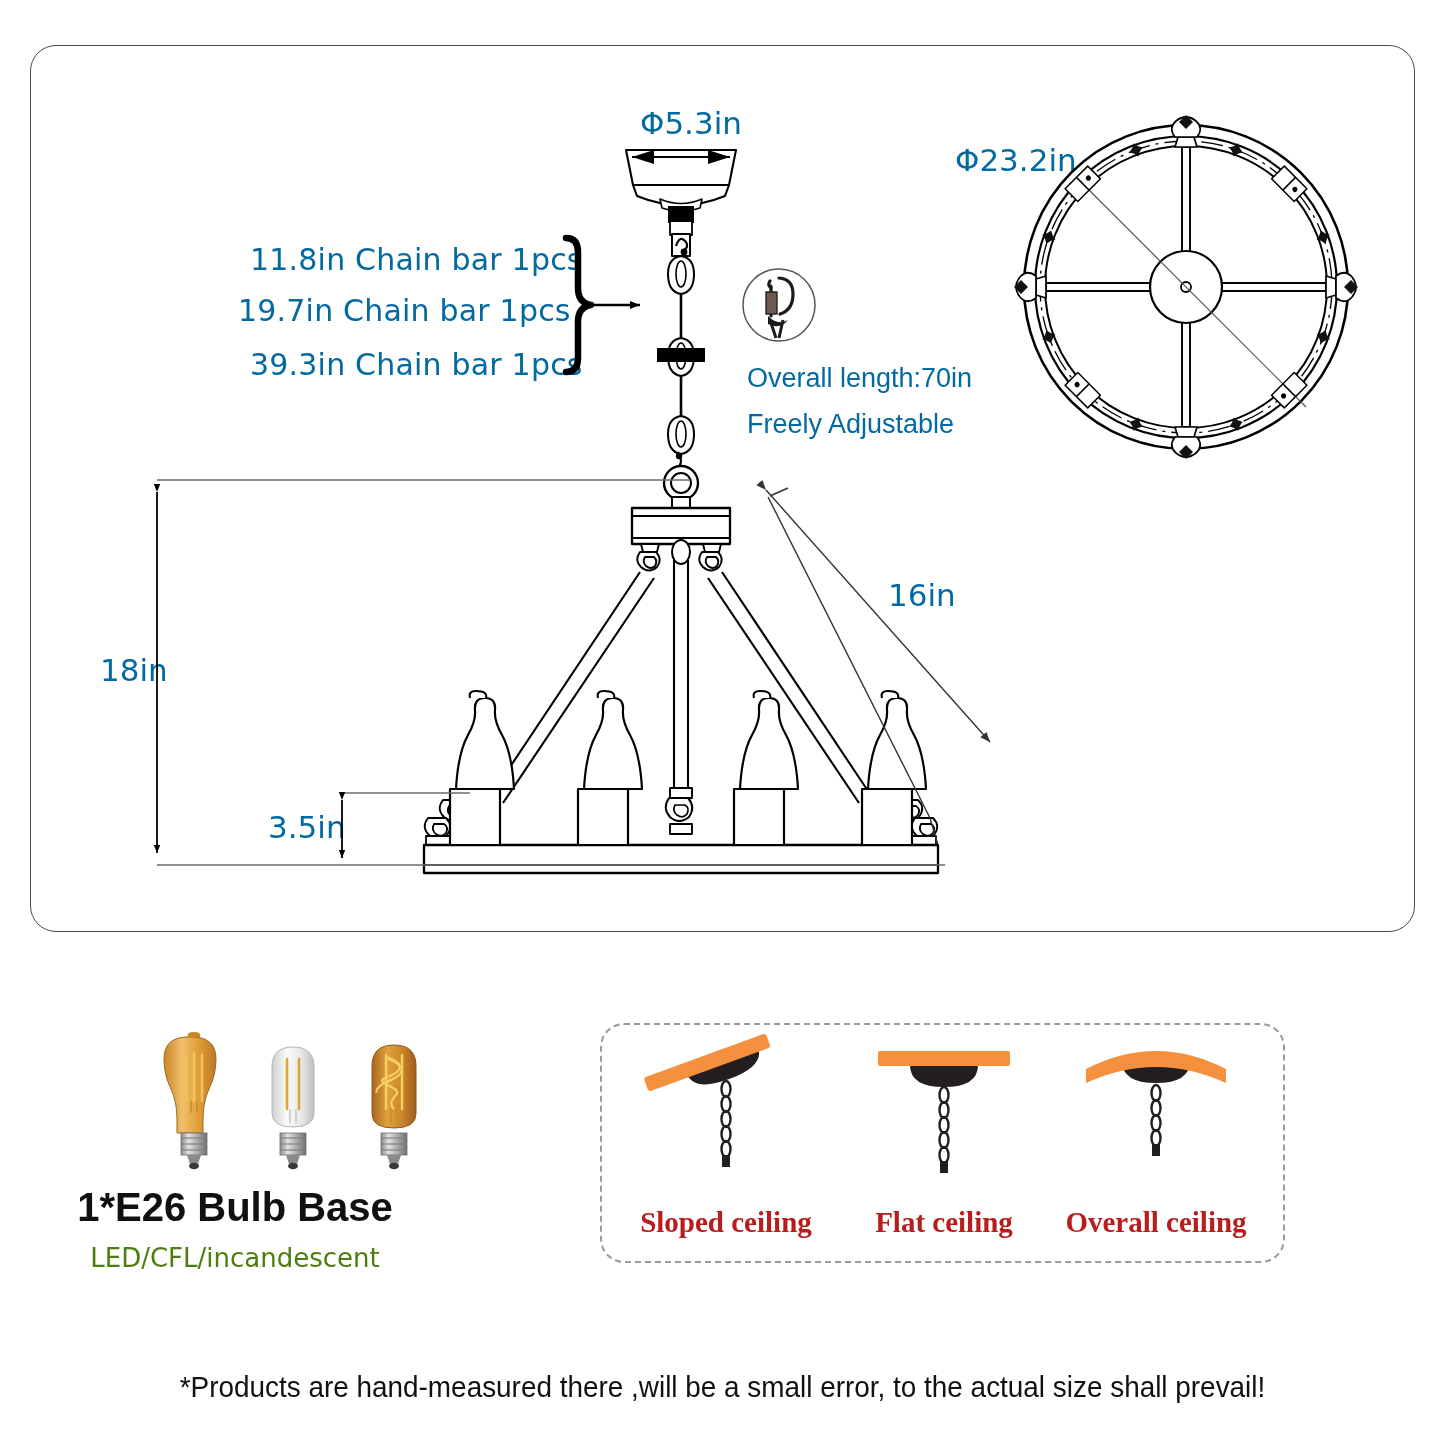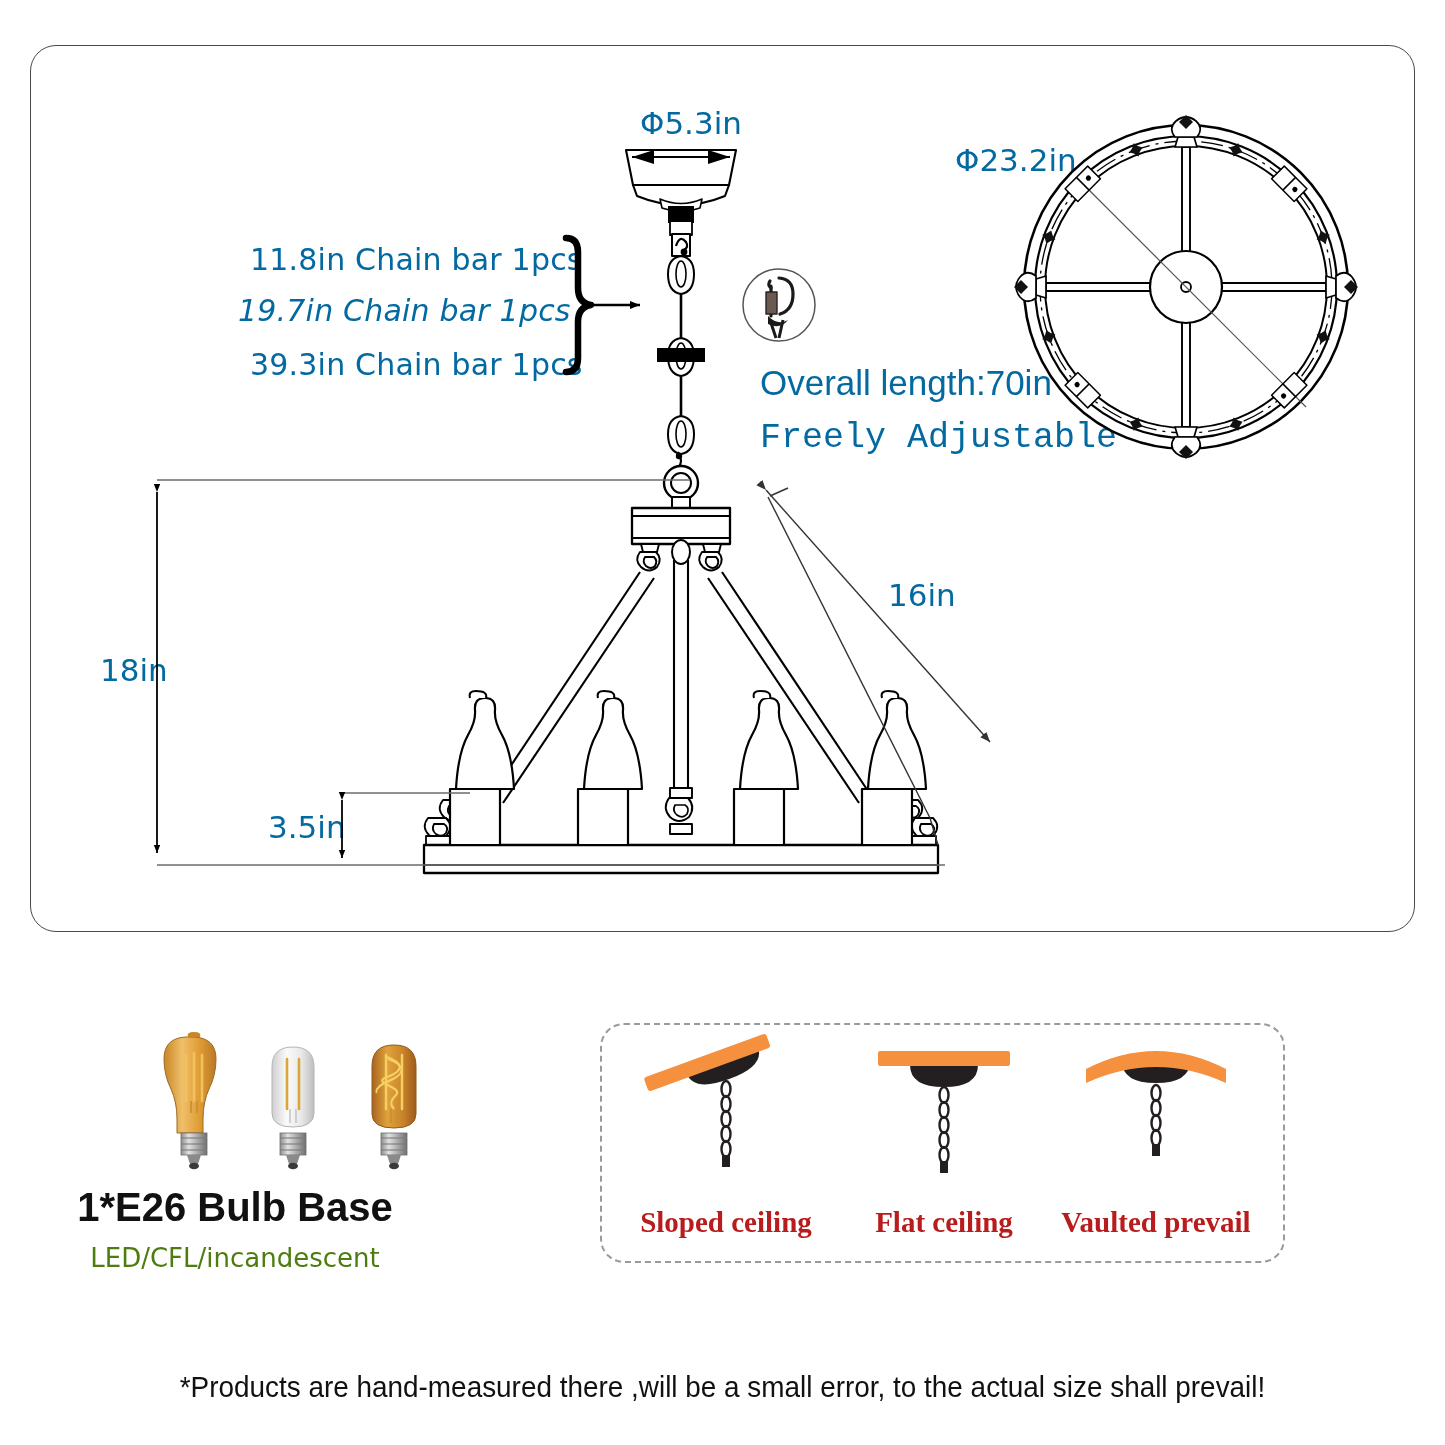--- a/index.html
+++ b/index.html
@@ -15,21 +15,21 @@
     position:absolute;left:30px;top:45px;width:1385px;height:887px;
     border:1.6px solid #4a4a4a;border-radius:26px;box-sizing:border-box;
   }
 
   
   .txt{position:absolute;color:#0369a1;white-space:nowrap;line-height:1;}
   .dim{font-family:"DejaVu Sans",sans-serif;}
 
   .chain-line{font-size:30px;letter-spacing:0.2px;}
   .dim-label{font-size:31px;}
-  .over-len{font-family:"Liberation Sans",sans-serif;font-size:35px;margin-left:13px;}
+  .over-len{font-family:"Liberation Sans",sans-serif;font-size:27px;}
 
   
   .svg-layer{position:absolute;left:0;top:0;width:1445px;height:1445px;
              pointer-events:none;overflow:visible;}
 
   
   .bulbs-block{position:absolute;left:150px;top:1025px;width:330px;height:265px;}
   .bulb-base-title{
     position:absolute;left:0;top:1185px;width:470px;text-align:center;
     font-size:40px;font-weight:bold;color:#111;
@@ -69,25 +69,25 @@
 
   <div class="txt dim dim-label" style="left:955px;top:145px;">Φ23.2in</div>
 
   <div class="txt dim dim-label" style="left:100px;top:655px;">18in</div>
 
   <div class="txt dim dim-label" style="left:268px;top:812px;">3.5in</div>
 
   <div class="txt dim dim-label" style="left:888px;top:580px;">16in</div>
 
   <div class="txt dim chain-line" style="left:250px;top:245px;">11.8in Chain bar  1pcs</div>
-  <div class="txt dim chain-line" style="left:238px;top:296px;font-style:italic;">19.7in Chain bar  1pcs</div>
+  <div class="txt dim chain-line" style="left:238px;top:296px;">19.7in Chain bar  1pcs</div>
   <div class="txt dim chain-line" style="left:250px;top:350px;">39.3in Chain bar  1pcs</div>
 
   <div class="txt over-len" style="left:747px;top:365px;">Overall length:70in</div>
-  <div class="txt over-len" style="left:747px;top:421px;font-family:Liberation Mono, monospace;">Freely Adjustable</div>
+  <div class="txt over-len" style="left:747px;top:411px;">Freely Adjustable</div>
 
   <svg class="svg-layer" viewBox="0 0 1445 1445">
     <defs>
       <marker id="arrHead" markerWidth="11" markerHeight="11" refX="10" refY="4" orient="auto" markerUnits="userSpaceOnUse">
         <path d="M0,0 L10,4 L0,8 z" fill="#000"></path>
       </marker>
       <marker id="arrHeadS" markerWidth="9" markerHeight="9" refX="8" refY="3.2" orient="auto" markerUnits="userSpaceOnUse">
         <path d="M0,0 L8,3.2 L0,6.4 z" fill="#000"></path>
       </marker>
       <marker id="arrHeadG" markerWidth="11" markerHeight="11" refX="10" refY="4" orient="auto" markerUnits="userSpaceOnUse">
@@ -461,19 +461,19 @@
         <path d="M114,58 q-34,0 -34,-22 l68,0 q0,22 -34,22 z" fill="#231f20"></path>
         <path d="M44,44 q70,-36 140,0 l0,14 q-70,-32 -140,0 z" fill="#F5903F"></path>
         <g stroke="#231f20" stroke-width="2.4" fill="none">
           <ellipse cx="114" cy="68" rx="4.5" ry="8"></ellipse>
           <ellipse cx="114" cy="83" rx="4.5" ry="8"></ellipse>
           <ellipse cx="114" cy="98" rx="4.5" ry="8"></ellipse>
           <ellipse cx="114" cy="113" rx="4.5" ry="8"></ellipse>
         </g>
         <rect x="110" y="119" width="8" height="12" fill="#231f20"></rect>
       </svg>
-      <div class="ceil-label">Vaulted prevail</div>
+      <div class="ceil-label">Overall ceiling</div>
     </div>
   </div>
 
   <div class="disclaimer">*Products are hand-measured there ,will be a small error, to the actual size shall prevail!</div>
 
 </div>
 
 </body></html>

